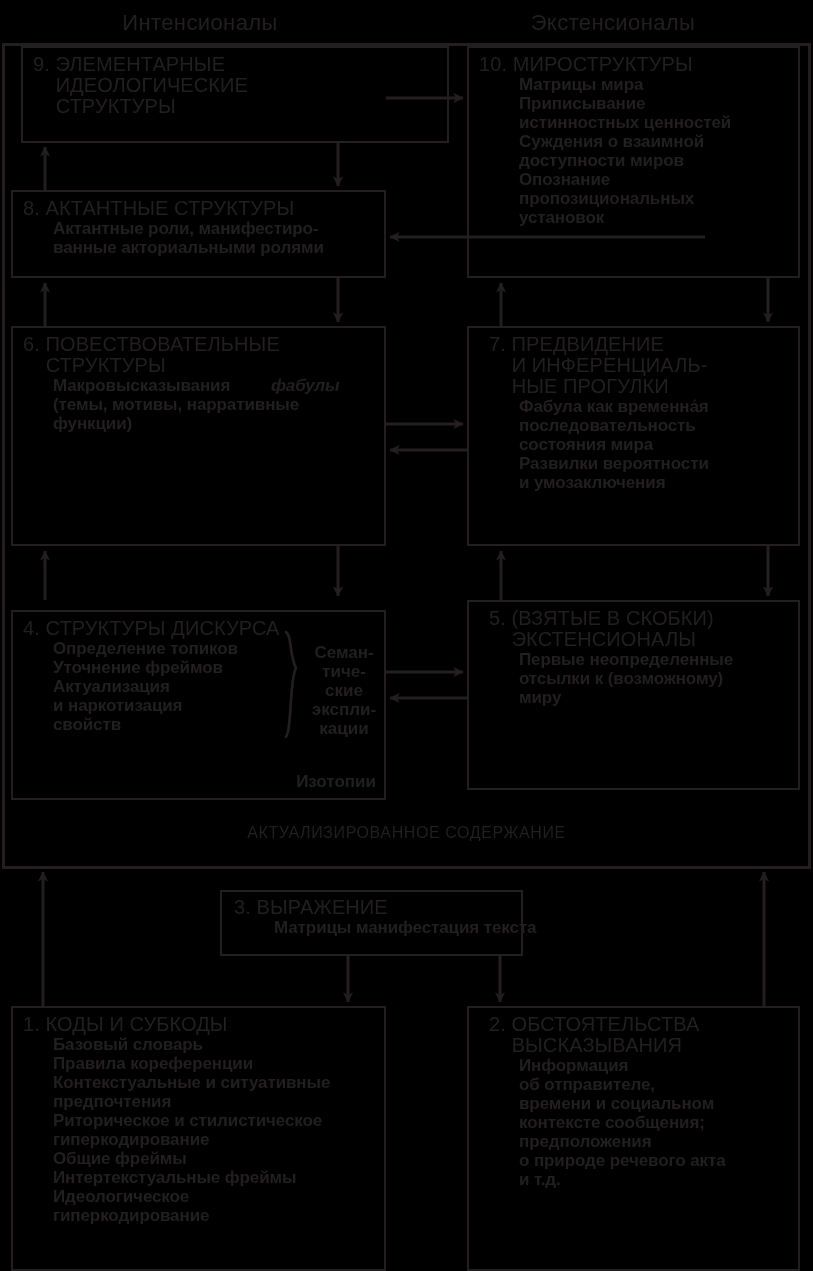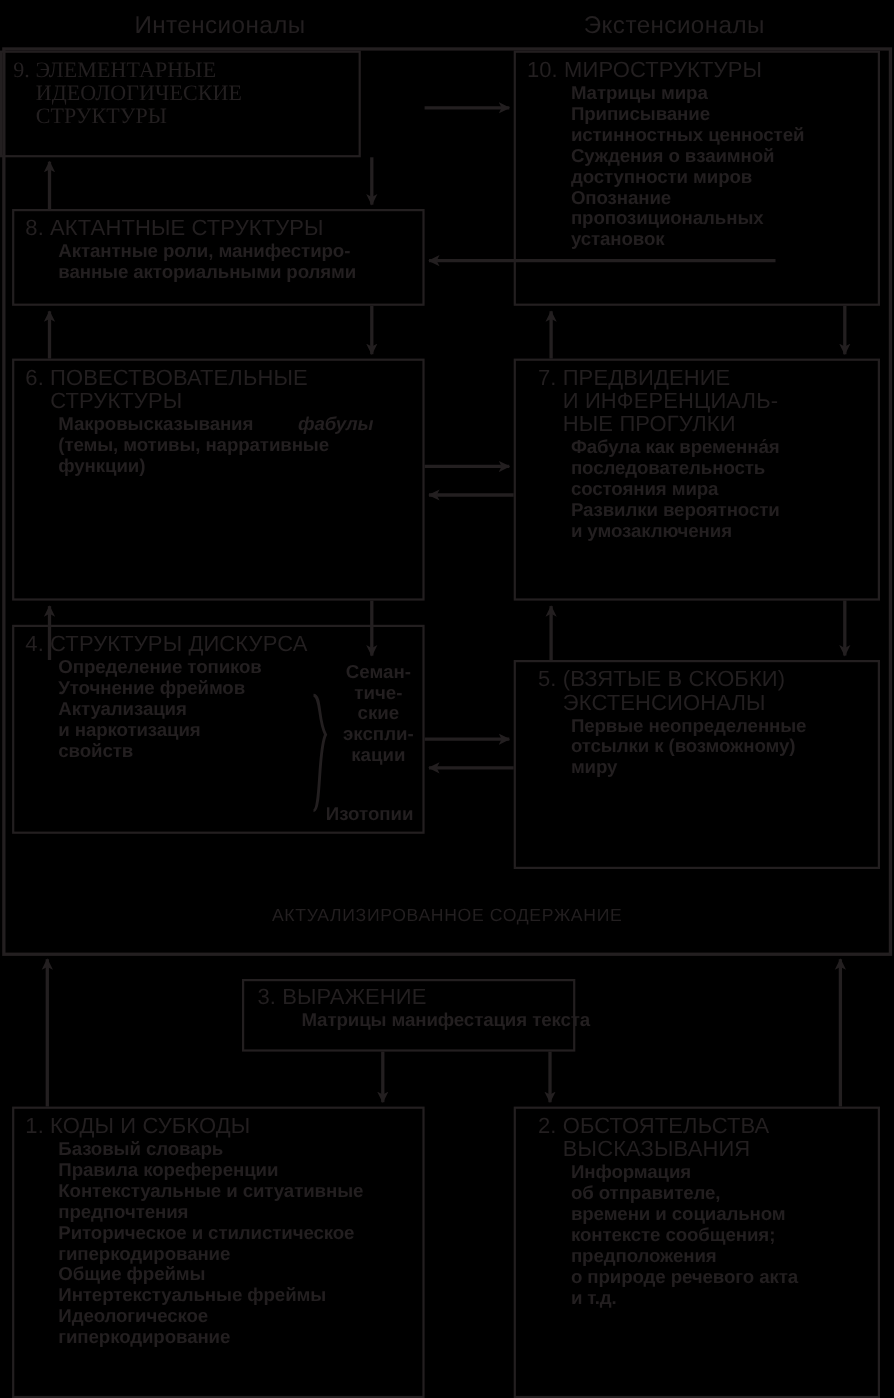--- a/index.html
+++ b/index.html
@@ -89,21 +89,21 @@
 </head>
 <body>
 
 <div id="page">
 
   <div class="col-head" style="left:0px;top:10px;width:400px;">Интенсионалы</div>
   <div class="col-head" style="left:413px;top:10px;width:400px;">Экстенсионалы</div>
 
   <div class="frame" style="left:2px;top:43px;width:809px;height:826px;"></div>
 
-  <div class="box" style="left:0;top:46px;width:328px;height:97px;font-family:Liberation Serif, serif;">
+  <div class="box" style="left:21px;top:46px;width:428px;height:97px;">
     <div class="boxinner">
       <div class="ttl">9. ЭЛЕМЕНТАРНЫЕ
     ИДЕОЛОГИЧЕСКИЕ
     СТРУКТУРЫ</div>
     </div>
   </div>
 
   <div class="box" style="left:11px;top:190px;width:375px;height:88px;">
     <div class="boxinner">
       <div class="ttl">8. АКТАНТНЫЕ СТРУКТУРЫ</div>
@@ -115,21 +115,21 @@
   <div class="box" style="left:11px;top:326px;width:375px;height:220px;">
     <div class="boxinner">
       <div class="ttl">6. ПОВЕСТВОВАТЕЛЬНЫЕ
     СТРУКТУРЫ</div>
       <div class="sub hang2"><span>Макровысказывания </span><span class="ital">фабулы</span><span>
 (темы, мотивы, нарративные
 функции)</span></div>
     </div>
   </div>
 
-  <div class="box" style="left:11px;top:568px;width:375px;height:190px;">
+  <div class="box" style="left:11px;top:610px;width:375px;height:190px;">
     <div class="boxinner">
       <div class="ttl">4. СТРУКТУРЫ ДИСКУРСА</div>
       <div class="sub hang2">Определение топиков
 Уточнение фреймов
 Актуализация
 и наркотизация
 свойств</div>
     </div>
     <div class="brkt-text" style="left:288px;top:31px;width:86px;">Семан-
 тиче-

